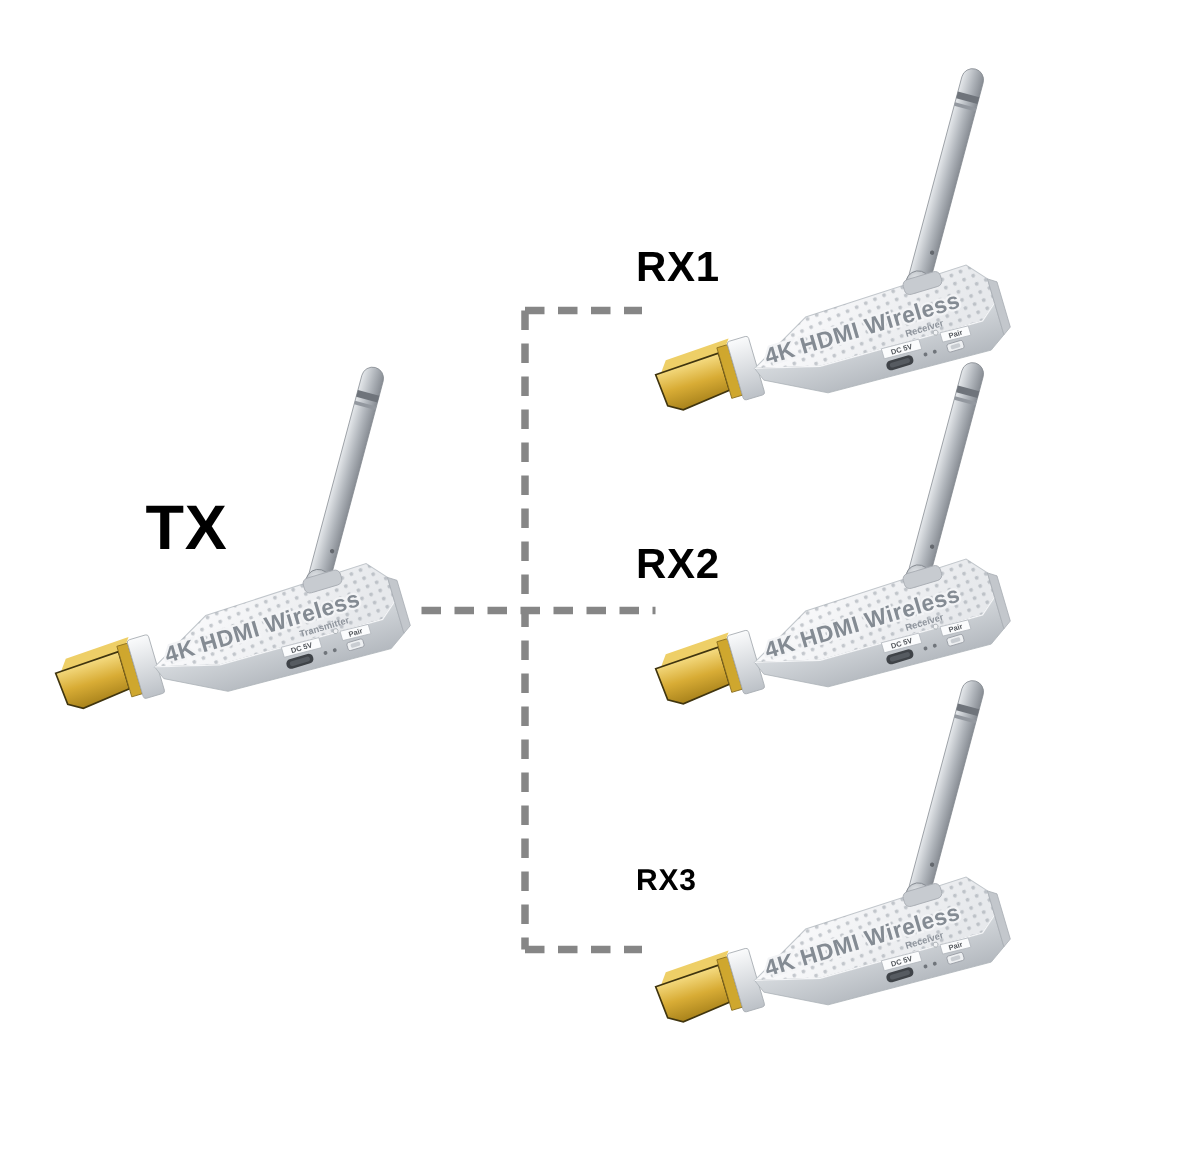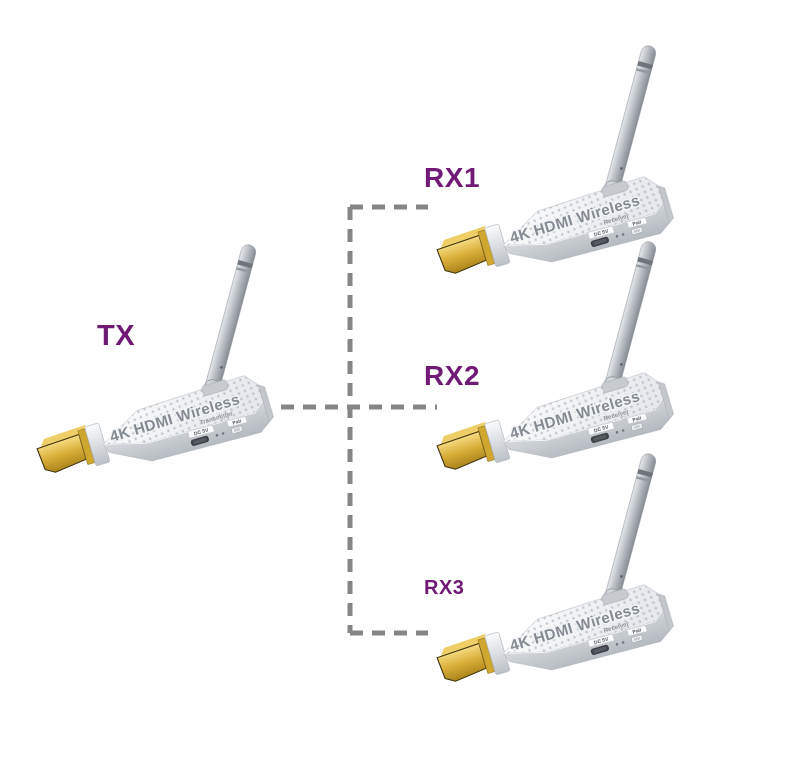--- a/index.html
+++ b/index.html
@@ -8,24 +8,24 @@
     font-family:"Liberation Sans",sans-serif;
   }
   #connector-overlay{position:absolute;left:0;top:0;z-index:1;}
   .device-slot{position:absolute;width:232px;height:270px;z-index:2;}
   .device-slot svg{overflow:visible;display:block;}
   #tx-device {left:28px;top:215px;}
   #rx1-device{left:428px;top:16px;}
   #rx2-device{left:428px;top:212px;}
   #rx3-device{left:428px;top:424px;}
   .device-label{
-    position:absolute;z-index:3;font-weight:700;color:#701a75;line-height:1;
+    position:absolute;z-index:3;font-weight:700;color:#000000;line-height:1;
     letter-spacing:0.5px;
   }
-  #tx-label {left:97px;top:321px;font-size:29px;}
+  #tx-label {left:97px;top:331px;font-size:42px;}
   #rx1-label{left:424px;top:164px;font-size:28px;}
   #rx2-label{left:424px;top:362px;font-size:28px;text-align:center;}
   #rx3-label{left:424px;top:577px;font-size:20px;}
   svg text{font-family:"Liberation Sans",sans-serif;}
 </style>
 </head>
 <body>
 
 <svg width="0" height="0" style="position:absolute" aria-hidden="true">
   <defs>

